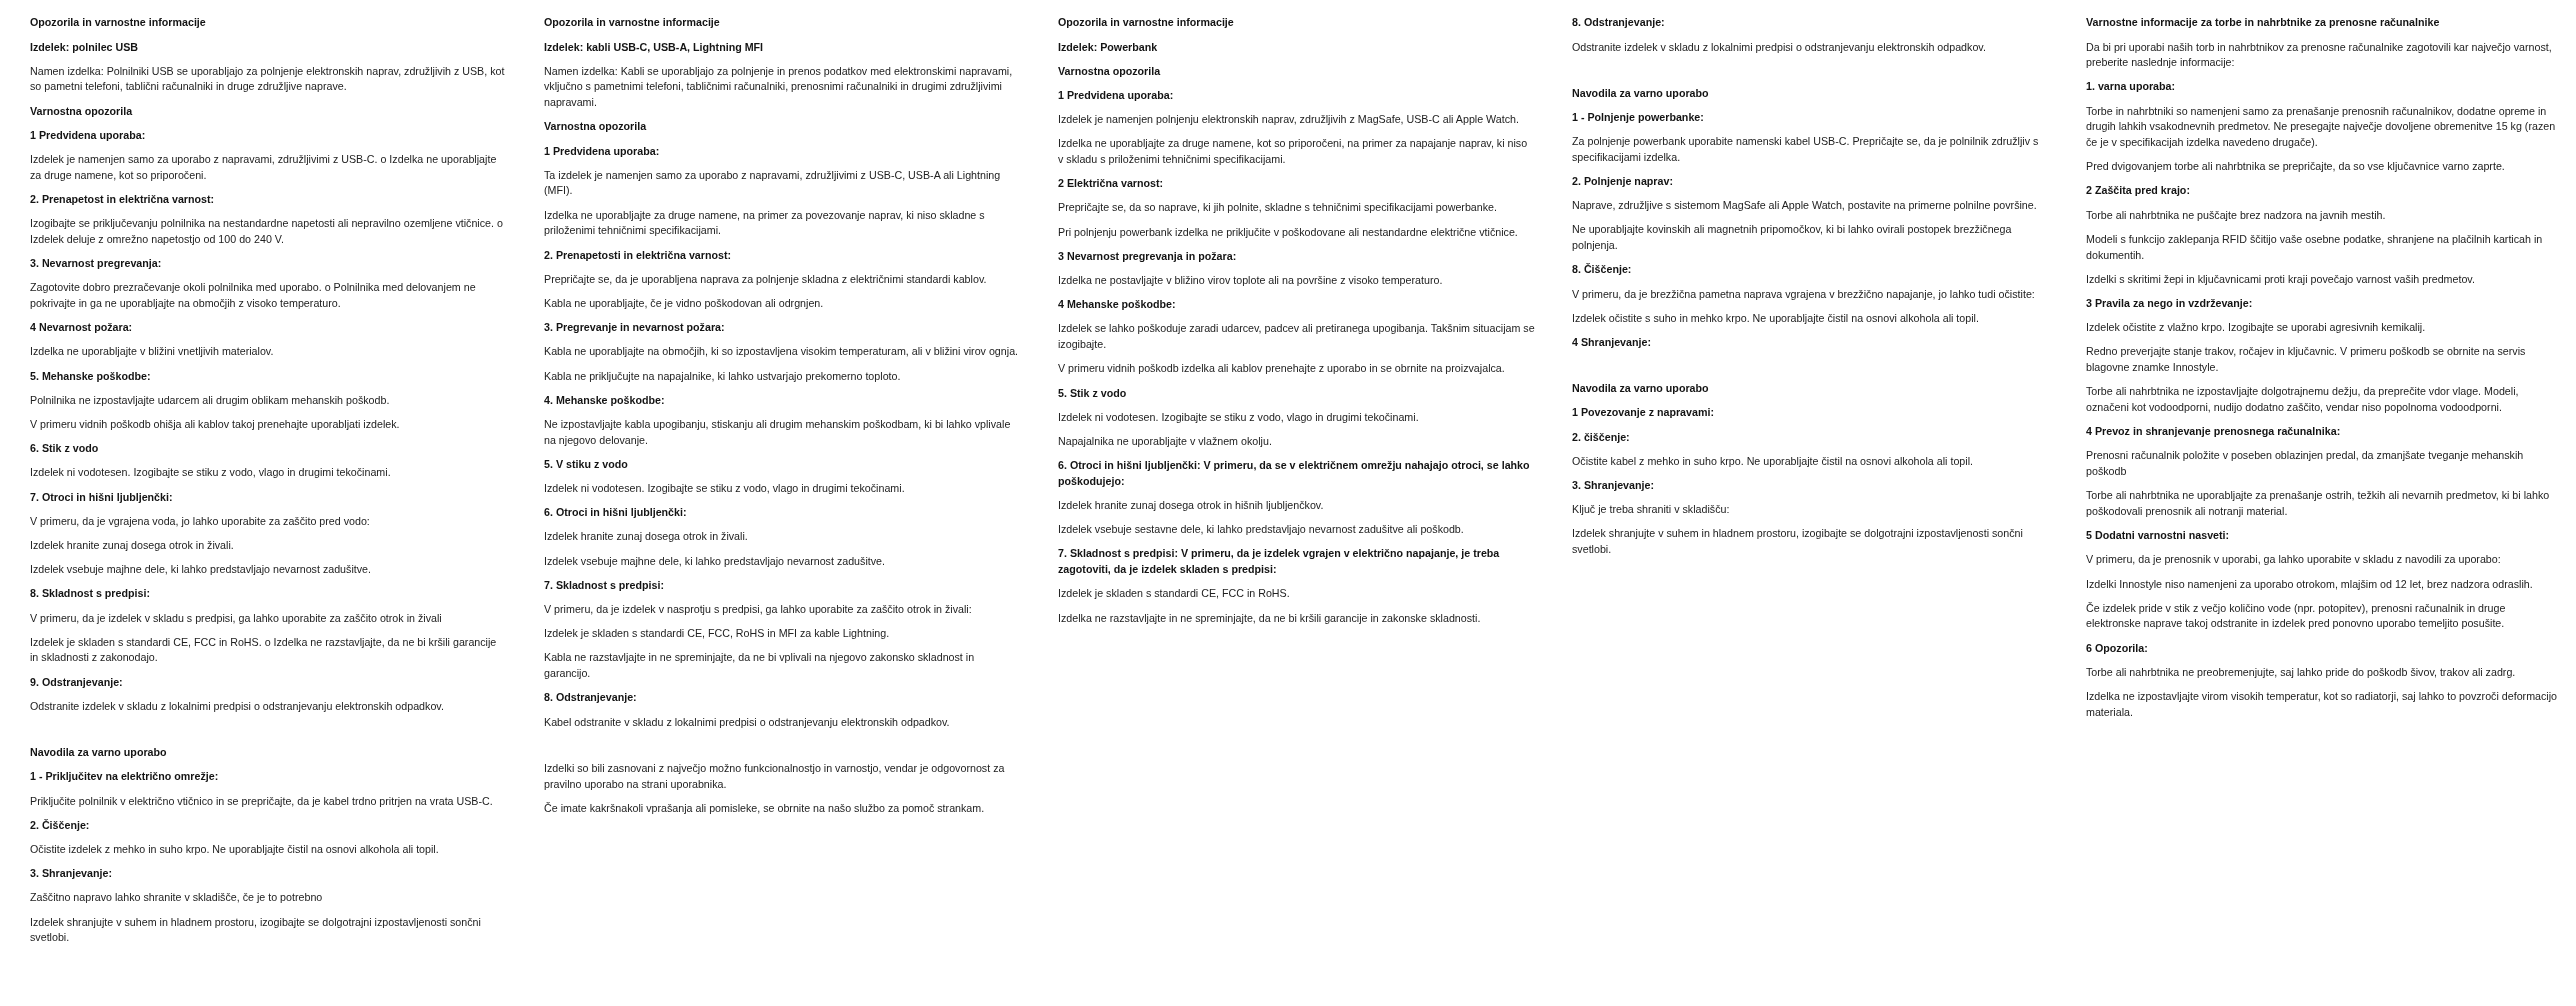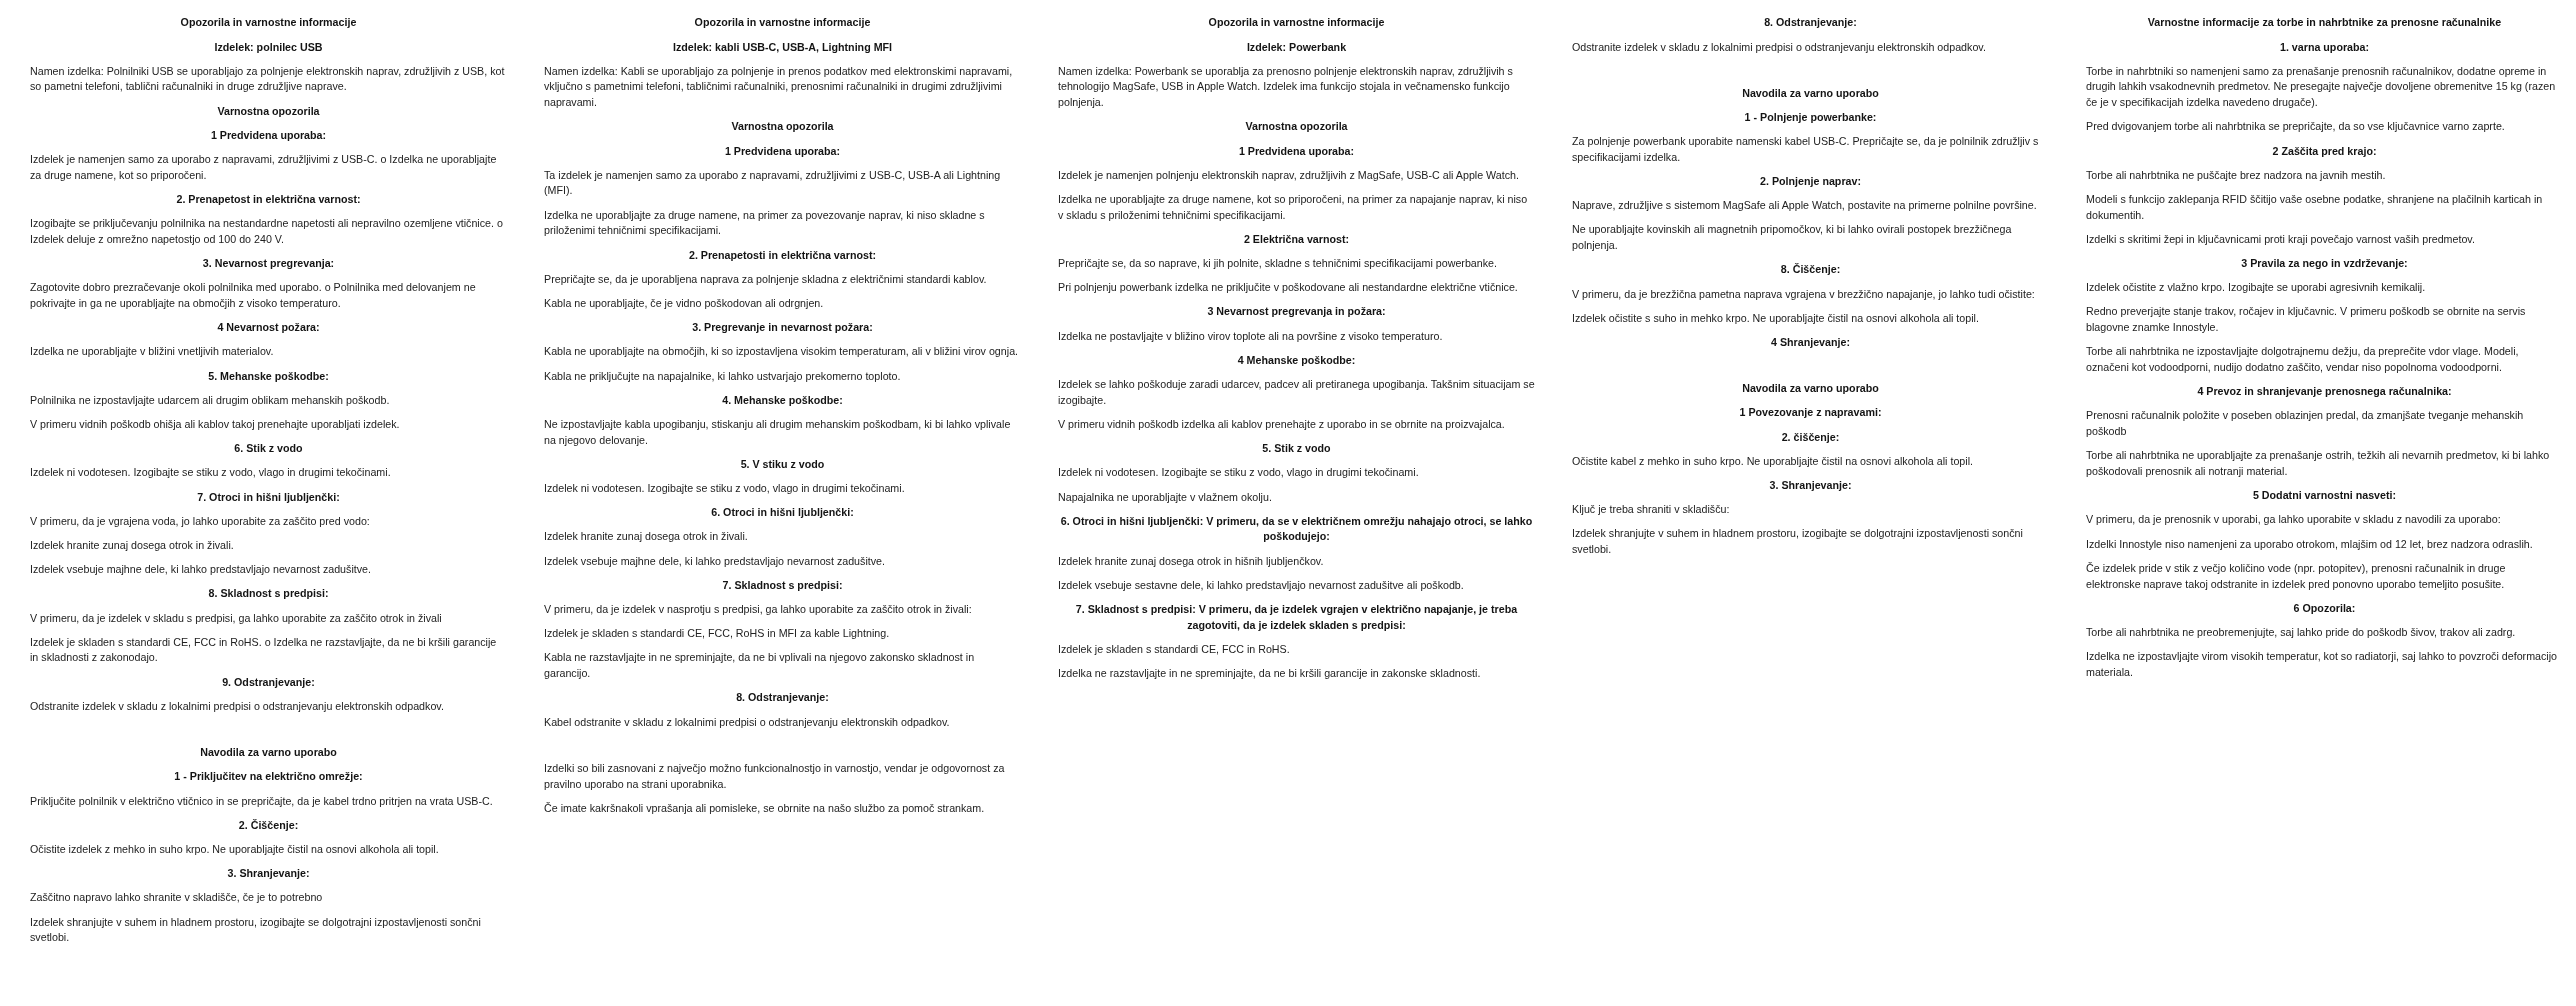--- a/index.html
+++ b/index.html
@@ -26,21 +26,20 @@
     width: 477px;
   }
   .h1, .h2, p {
     font-size: 10.7px;
     line-height: 15.7px;
     margin: 0 0 8.5px 0;
   }
   .h1, .h2 {
     font-weight: 700;
     color: #141414;
-    text-align: center;
   }
   p { font-weight: 400; color: #222222; }
   .gap { height: 22px; }
 </style>
 </head>
 <body>
 
 <main class="page">
     <section class="col">
       <div class="h1">Opozorila in varnostne informacije</div>
@@ -106,21 +105,20 @@
       <p class="p">Kabla ne razstavljajte in ne spreminjajte, da ne bi vplivali na njegovo zakonsko skladnost in garancijo.</p>
       <div class="h2">8. Odstranjevanje:</div>
       <p class="p">Kabel odstranite v skladu z lokalnimi predpisi o odstranjevanju elektronskih odpadkov.</p>
       <div class="gap"></div>
       <p class="p">Izdelki so bili zasnovani z največjo možno funkcionalnostjo in varnostjo, vendar je odgovornost za pravilno uporabo na strani uporabnika.</p>
       <p class="p">Če imate kakršnakoli vprašanja ali pomisleke, se obrnite na našo službo za pomoč strankam.</p>
     </section>
     <section class="col">
       <div class="h1">Opozorila in varnostne informacije</div>
       <div class="h2">Izdelek: Powerbank</div>
-      <p class="p">Namen izdelka: Powerbank se uporablja za prenosno polnjenje elektronskih naprav, združljivih s tehnologijo MagSafe, USB in Apple Watch. Izdelek ima funkcijo stojala in večnamensko funkcijo polnjenja.</p>
       <div class="h2">Varnostna opozorila</div>
       <div class="h2">1 Predvidena uporaba:</div>
       <p class="p">Izdelek je namenjen polnjenju elektronskih naprav, združljivih z MagSafe, USB-C ali Apple Watch.</p>
       <p class="p">Izdelka ne uporabljajte za druge namene, kot so priporočeni, na primer za napajanje naprav, ki niso v skladu s priloženimi tehničnimi specifikacijami.</p>
       <div class="h2">2 Električna varnost:</div>
       <p class="p">Prepričajte se, da so naprave, ki jih polnite, skladne s tehničnimi specifikacijami powerbanke.</p>
       <p class="p">Pri polnjenju powerbank izdelka ne priključite v poškodovane ali nestandardne električne vtičnice.</p>
       <div class="h2">3 Nevarnost pregrevanja in požara:</div>
       <p class="p">Izdelka ne postavljajte v bližino virov toplote ali na površine z visoko temperaturo.</p>
       <div class="h2">4 Mehanske poškodbe:</div>
@@ -154,20 +152,21 @@
       <div class="h2">Navodila za varno uporabo</div>
       <div class="h2">1 Povezovanje z napravami:</div>
       <div class="h2">2. čiščenje:</div>
       <p class="p">Očistite kabel z mehko in suho krpo. Ne uporabljajte čistil na osnovi alkohola ali topil.</p>
       <div class="h2">3. Shranjevanje:</div>
       <p class="p">Ključ je treba shraniti v skladišču:</p>
       <p class="p">Izdelek shranjujte v suhem in hladnem prostoru, izogibajte se dolgotrajni izpostavljenosti sončni svetlobi.</p>
     </section>
     <section class="col">
       <div class="h1">Varnostne informacije za torbe in nahrbtnike za prenosne računalnike</div>
+      <p class="p">Da bi pri uporabi naših torb in nahrbtnikov za prenosne računalnike zagotovili kar največjo varnost, preberite naslednje informacije:</p>
       <div class="h2">1. varna uporaba:</div>
       <p class="p">Torbe in nahrbtniki so namenjeni samo za prenašanje prenosnih računalnikov, dodatne opreme in drugih lahkih vsakodnevnih predmetov. Ne presegajte največje dovoljene obremenitve 15 kg (razen če je v specifikacijah izdelka navedeno drugače).</p>
       <p class="p">Pred dvigovanjem torbe ali nahrbtnika se prepričajte, da so vse ključavnice varno zaprte.</p>
       <div class="h2">2 Zaščita pred krajo:</div>
       <p class="p">Torbe ali nahrbtnika ne puščajte brez nadzora na javnih mestih.</p>
       <p class="p">Modeli s funkcijo zaklepanja RFID ščitijo vaše osebne podatke, shranjene na plačilnih karticah in dokumentih.</p>
       <p class="p">Izdelki s skritimi žepi in ključavnicami proti kraji povečajo varnost vaših predmetov.</p>
       <div class="h2">3 Pravila za nego in vzdrževanje:</div>
       <p class="p">Izdelek očistite z vlažno krpo. Izogibajte se uporabi agresivnih kemikalij.</p>
       <p class="p">Redno preverjajte stanje trakov, ročajev in ključavnic. V primeru poškodb se obrnite na servis blagovne znamke Innostyle.</p>

